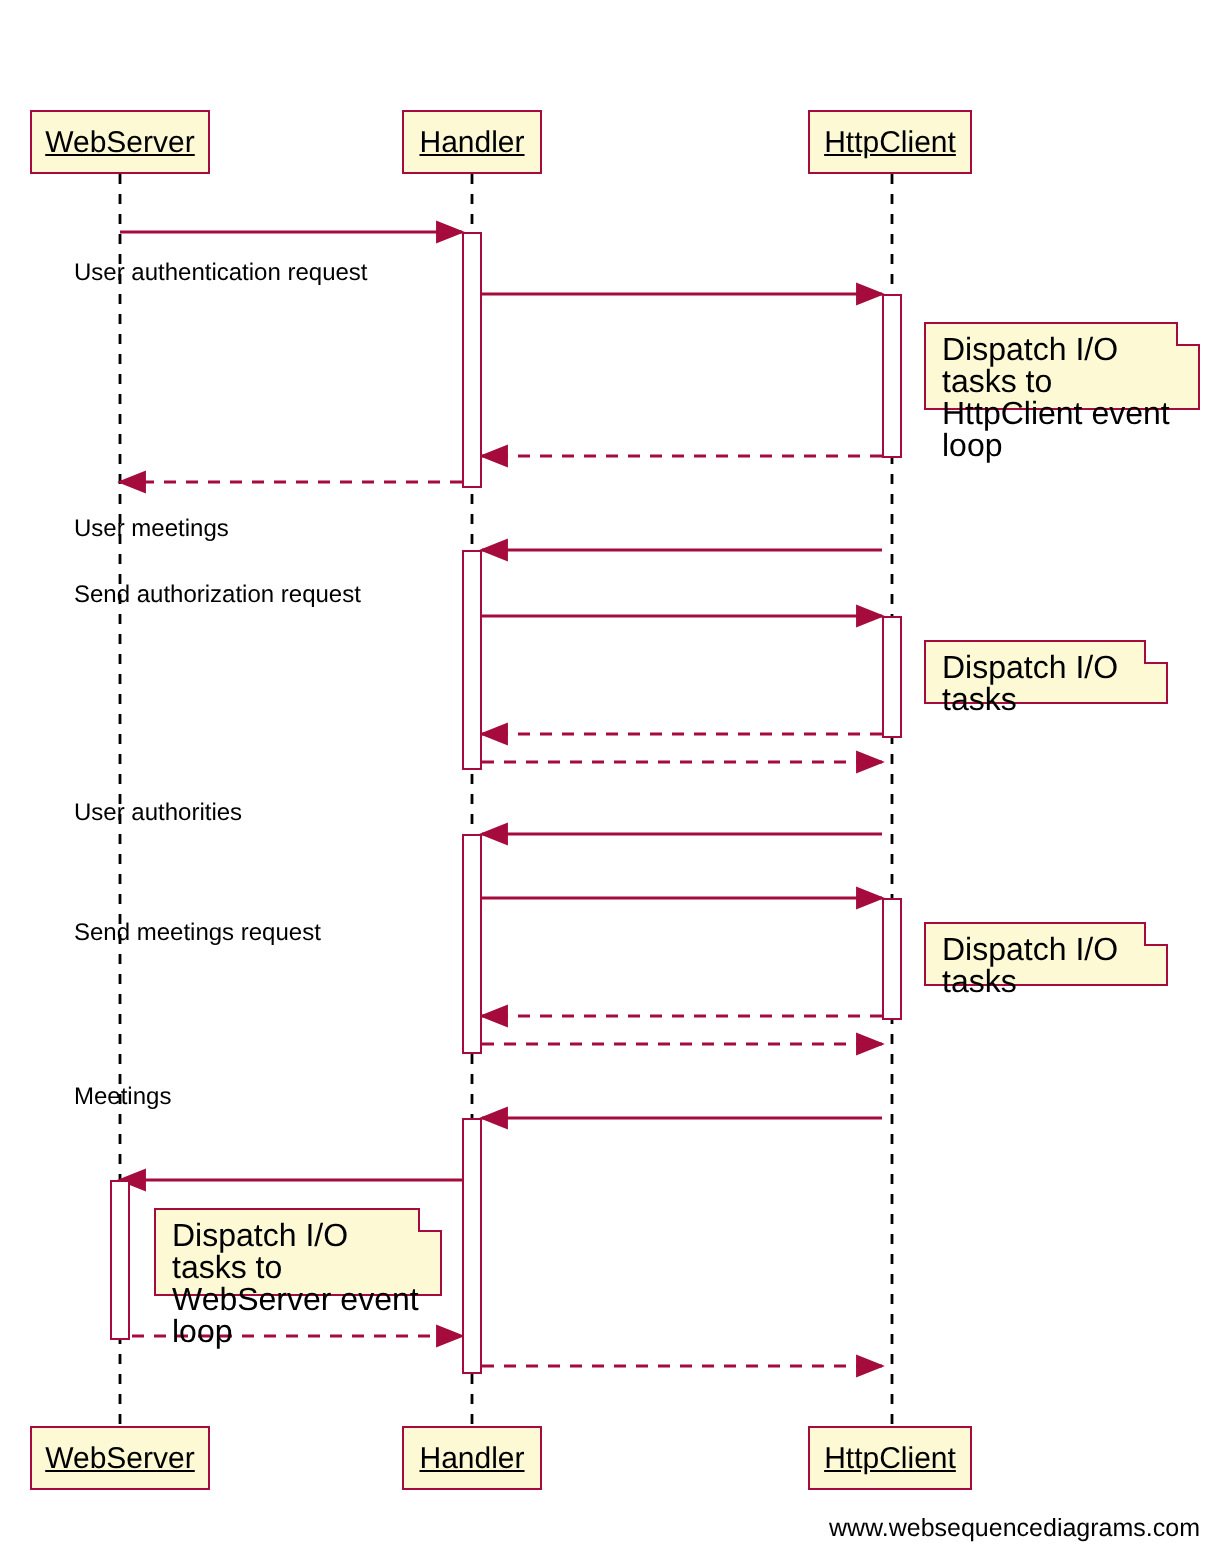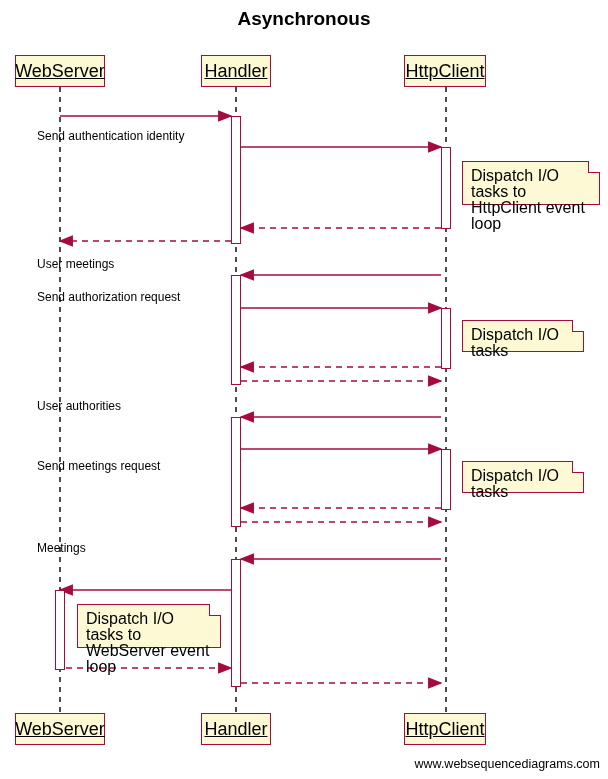--- a/index.html
+++ b/index.html
@@ -35,21 +35,21 @@
   .participant-box {
     position: absolute;
     box-sizing: border-box;
     background: #fcf9d4;
     border: 1.6px solid #a50b3d;
     display: flex;
     align-items: center;
     justify-content: center;
   }
   .participant-label {
-    font-size: 18px;
+    font-size: 15px;
     color: #000000;
     text-decoration: underline;
     white-space: nowrap;
     font-family: "Liberation Sans", sans-serif;
   }
   .msg-label {
     position: absolute;
     font-size: 12px;
     color: #000000;
     white-space: nowrap;
@@ -85,21 +85,20 @@
     font-size: 12.5px;
     color: #000000;
     font-family: "Liberation Sans", sans-serif;
   }
 </style>
 </head>
 <body>
 
 <div id="canvas">
 
-  <div class="diagram-title">Asynchronous</div>
 
   <svg id="lines-layer" width="608" height="779" style="position:absolute;left:0;top:0;">
     <defs>
       <marker id="arrow-right" viewBox="0 0 10 10" refX="9" refY="5" markerWidth="9" markerHeight="9" orient="auto-start-reverse">
         <path d="M 0 1 L 10 5 L 0 9 z" fill="#a50b3d"></path>
       </marker>
       <marker id="arrow-left" viewBox="0 0 10 10" refX="9" refY="5" markerWidth="9" markerHeight="9" orient="auto-start-reverse">
         <path d="M 0 1 L 10 5 L 0 9 z" fill="#a50b3d"></path>
       </marker>
     </defs>
@@ -152,21 +151,21 @@
         <span class="participant-label">Handler</span>
       </div>
       <div class="participant-box" style="left: 404px; top: 55px; width: 82px; height: 32px;">
         <span class="participant-label">HttpClient</span>
       </div>
       <div class="participant-box" style="left: 404px; top: 713px; width: 82px; height: 32px;">
         <span class="participant-label">HttpClient</span>
       </div>
     </div>
   <div id="labels-layer">
-      <div class="msg-label" style="top: 129px; left: 37px; width: auto; text-align: left;">Send authentication identity</div>
+      <div class="msg-label" style="top: 129px; left: 37px; width: auto; text-align: left;">User authentication request</div>
       <div class="msg-label" style="top: 257px; left: 37px; width: auto; text-align: left;">User meetings</div>
       <div class="msg-label" style="top: 290px; left: 37px; width: auto; text-align: right;">Send authorization request</div>
       <div class="msg-label" style="top: 399px; left: 37px; width: auto; text-align: center;">User authorities</div>
       <div class="msg-label" style="top: 431px; left: 37px; width: auto; text-align: left; margin-top: 28px;">Send meetings request</div>
       <div class="msg-label" style="top: 541px; left: 37px; width: auto; text-align: left;">Meetings</div>
     </div>
   <div id="notes-layer">
       <div class="note" style="left: 462px; top: 161px; width: 138px; height: 44px;"><span>Dispatch I/O tasks to
 HttpClient event loop</span><span class="fold"></span></div>
       <div class="note" style="left: 462px; top: 320px; width: 122px; height: 32px;"><span>Dispatch I/O tasks</span><span class="fold"></span></div>

